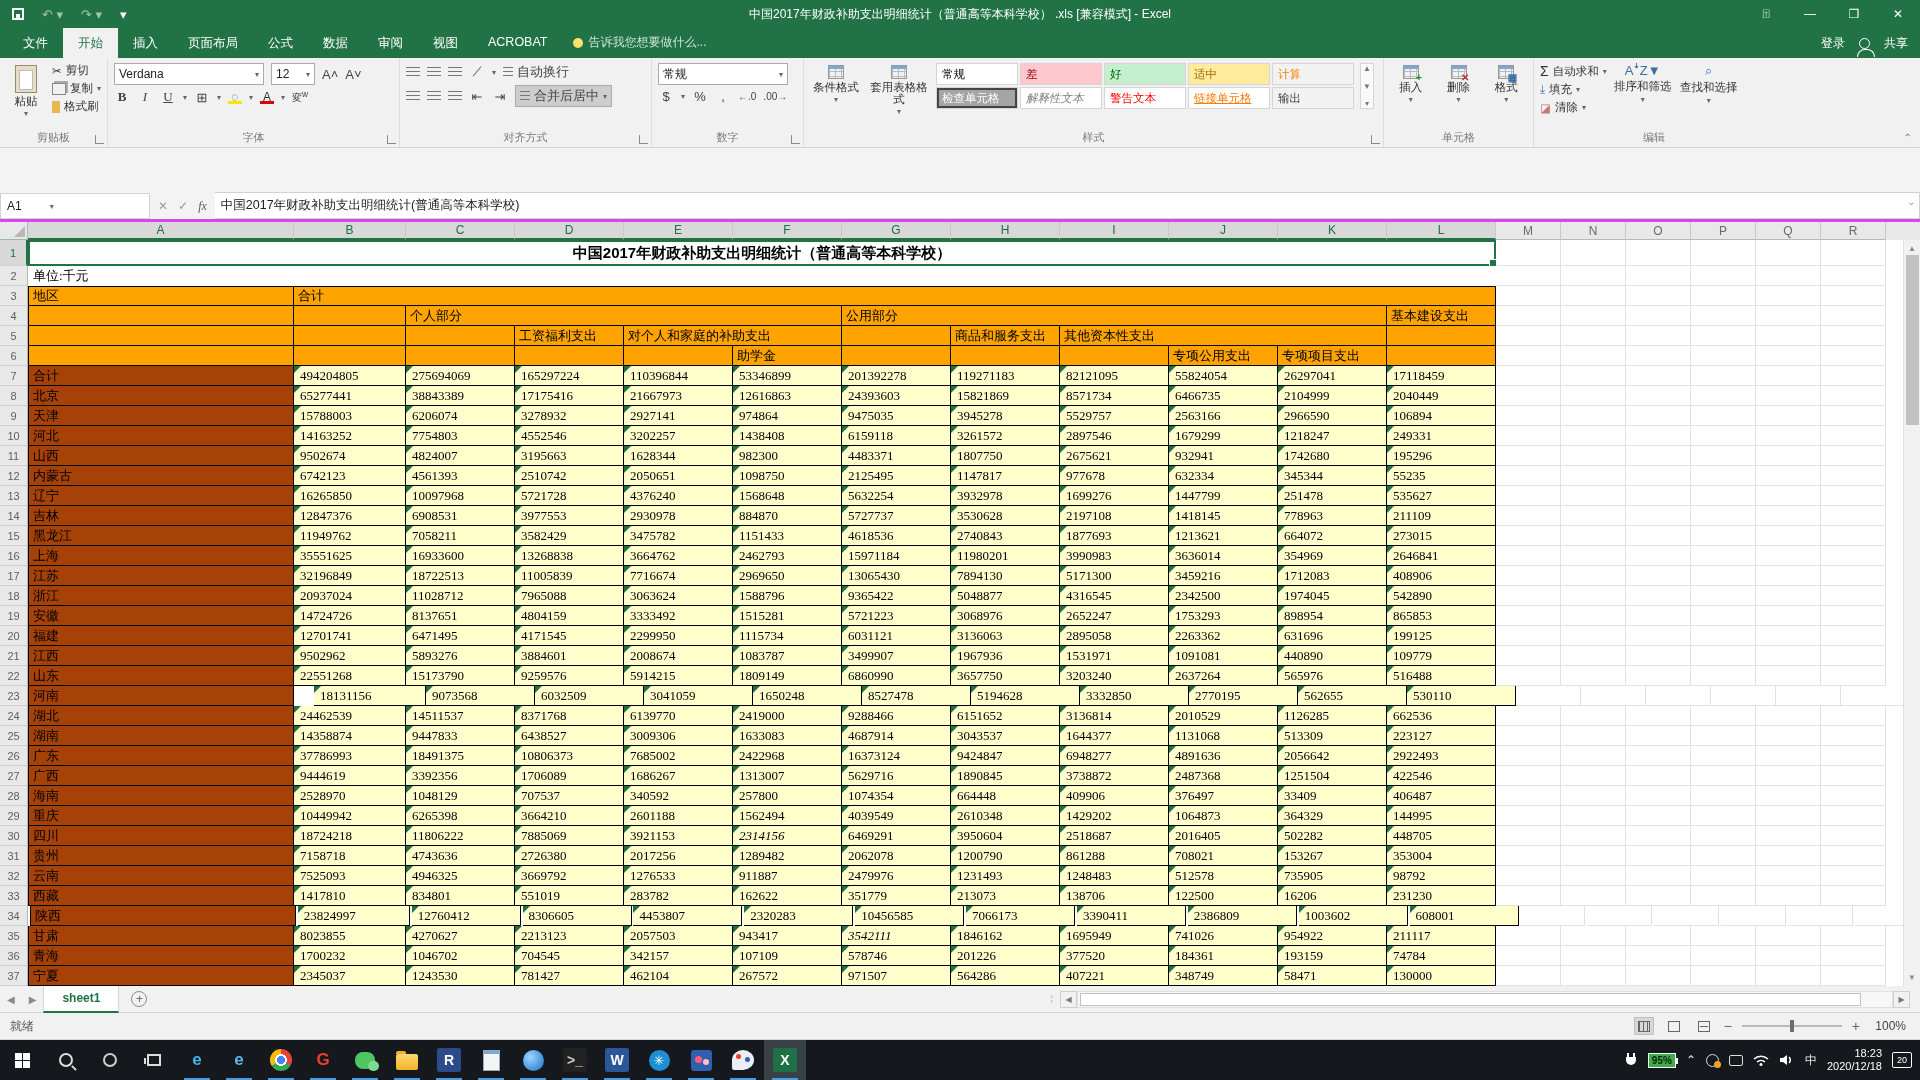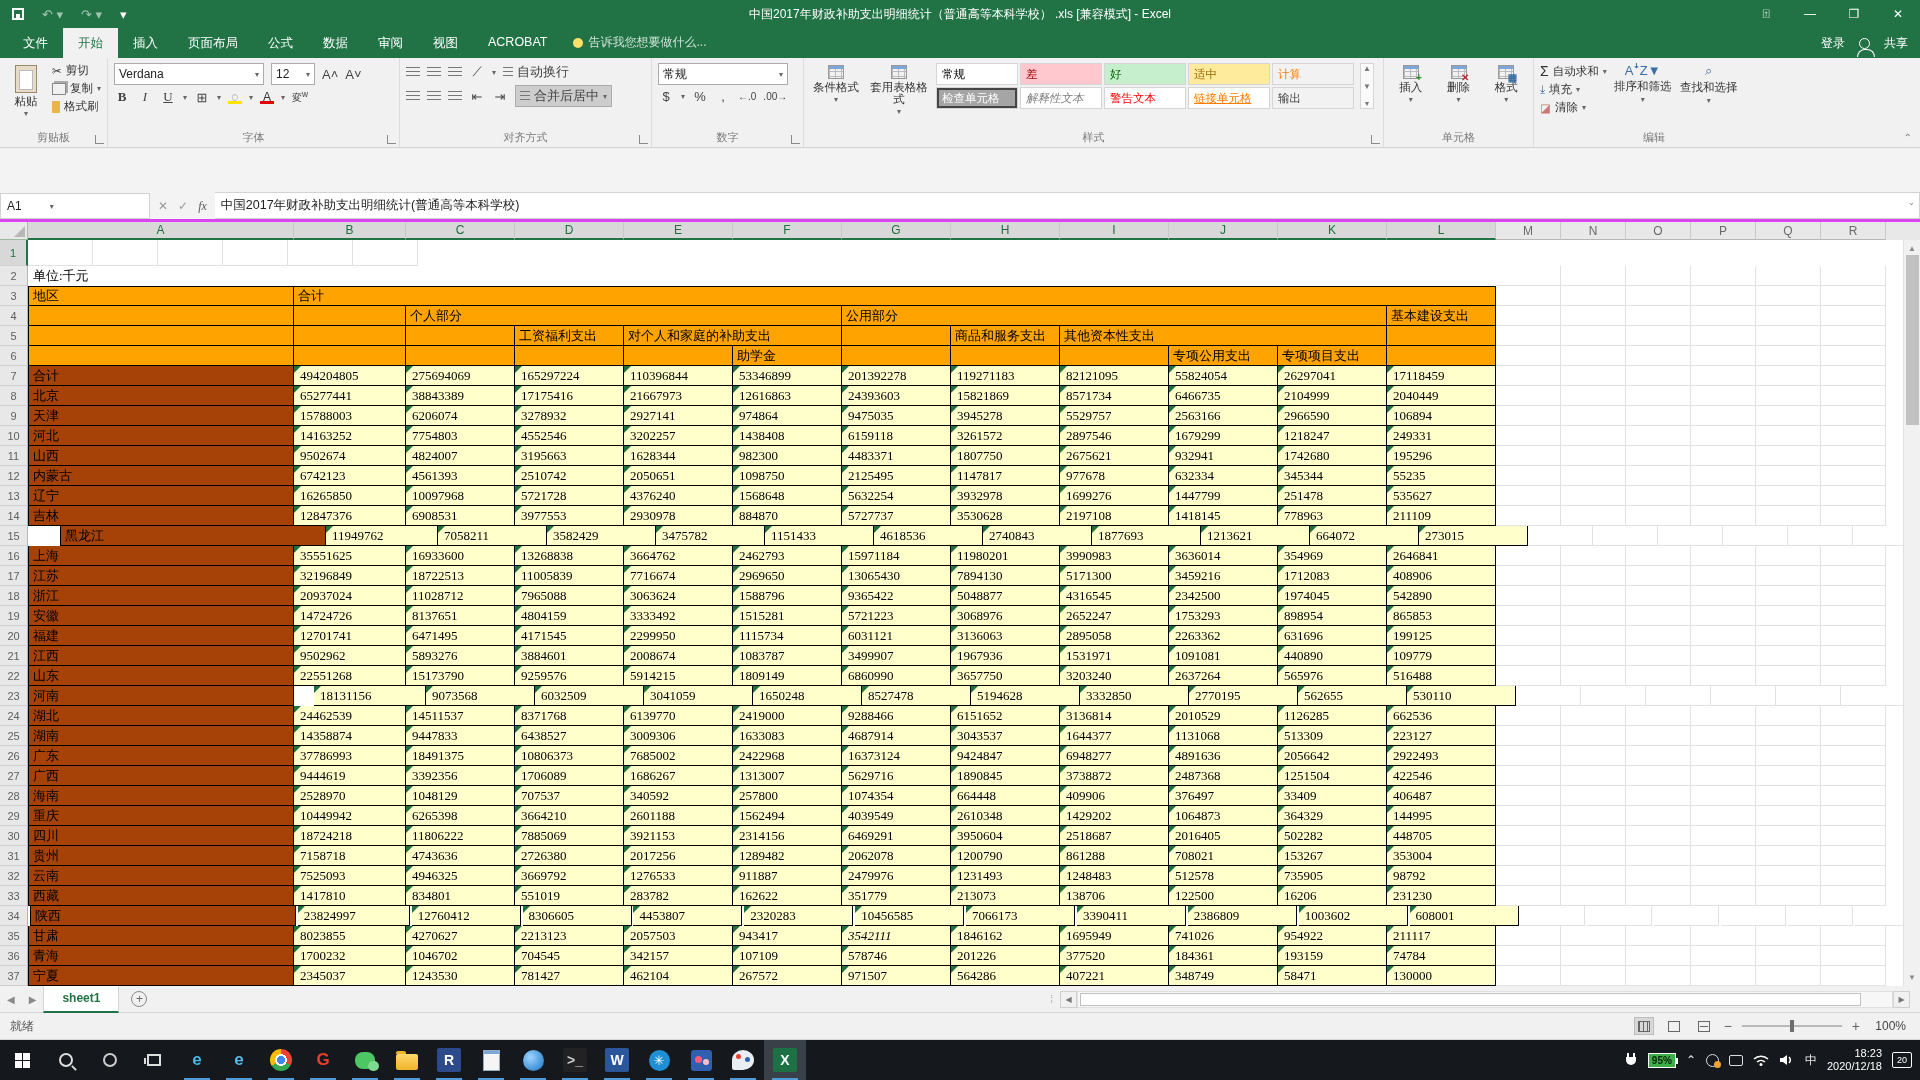--- a/index.html
+++ b/index.html
@@ -452,20 +452,21 @@
         <div class="colhead" style="width: 65px;">M</div>
         <div class="colhead" style="width: 65px;">N</div>
         <div class="colhead" style="width: 65px;">O</div>
         <div class="colhead" style="width: 65px;">P</div>
         <div class="colhead" style="width: 65px;">Q</div>
         <div class="colhead" style="width: 65px;">R</div>
       </div>
     <div id="grid-rows">
         <div class="grow" style="height: 26px;">
           <div class="gut sel">1</div>
+          <div class="titlecell" style="width: 1468px;">中国2017年财政补助支出明细统计（普通高等本科学校）</div>
           <div class="mr" style="width: 65px;"></div>
           <div class="mr" style="width: 65px;"></div>
           <div class="mr" style="width: 65px;"></div>
           <div class="mr" style="width: 65px;"></div>
           <div class="mr" style="width: 65px;"></div>
           <div class="mr" style="width: 65px;"></div>
         </div>
         <div class="grow" style="height: 20px;">
           <div class="gut">2</div>
           <div class="unitcell" style="width: 1468px;">单位:千元</div>
@@ -703,21 +704,21 @@
           <div class="ncell" style="width: 109px;">211109</div>
           <div class="mr" style="width: 65px;"></div>
           <div class="mr" style="width: 65px;"></div>
           <div class="mr" style="width: 65px;"></div>
           <div class="mr" style="width: 65px;"></div>
           <div class="mr" style="width: 65px;"></div>
           <div class="mr" style="width: 65px;"></div>
         </div>
         <div class="grow" style="height: 20px;">
           <div class="gut">15</div>
-          <div class="rcell bleft" style="width: 266px; margin-left: 32px;">黑龙江</div>
+          <div class="rcell bleft" style="width: 266px;">黑龙江</div>
           <div class="ncell" style="width: 112px;">11949762</div>
           <div class="ncell" style="width: 109px;">7058211</div>
           <div class="ncell" style="width: 109px;">3582429</div>
           <div class="ncell" style="width: 109px;">3475782</div>
           <div class="ncell" style="width: 109px;">1151433</div>
           <div class="ncell" style="width: 109px;">4618536</div>
           <div class="ncell" style="width: 109px;">2740843</div>
           <div class="ncell" style="width: 109px;">1877693</div>
           <div class="ncell" style="width: 109px;">1213621</div>
           <div class="ncell" style="width: 109px;">664072</div>
@@ -1023,21 +1024,21 @@
           <div class="mr" style="width: 65px;"></div>
           <div class="mr" style="width: 65px;"></div>
         </div>
         <div class="grow" style="height: 20px;">
           <div class="gut">30</div>
           <div class="rcell bleft" style="width: 266px;">四川</div>
           <div class="ncell" style="width: 112px;">18724218</div>
           <div class="ncell" style="width: 109px;">11806222</div>
           <div class="ncell" style="width: 109px;">7885069</div>
           <div class="ncell" style="width: 109px;">3921153</div>
-          <div class="ncell" style="width: 109px;">2314156</div>
+          <div class="ncell" style="width: 109px; font-style: italic;">2314156</div>
           <div class="ncell" style="width: 109px;">6469291</div>
           <div class="ncell" style="width: 109px;">3950604</div>
           <div class="ncell" style="width: 109px;">2518687</div>
           <div class="ncell" style="width: 109px;">2016405</div>
           <div class="ncell" style="width: 109px;">502282</div>
           <div class="ncell" style="width: 109px;">448705</div>
           <div class="mr" style="width: 65px;"></div>
           <div class="mr" style="width: 65px;"></div>
           <div class="mr" style="width: 65px;"></div>
           <div class="mr" style="width: 65px;"></div>

